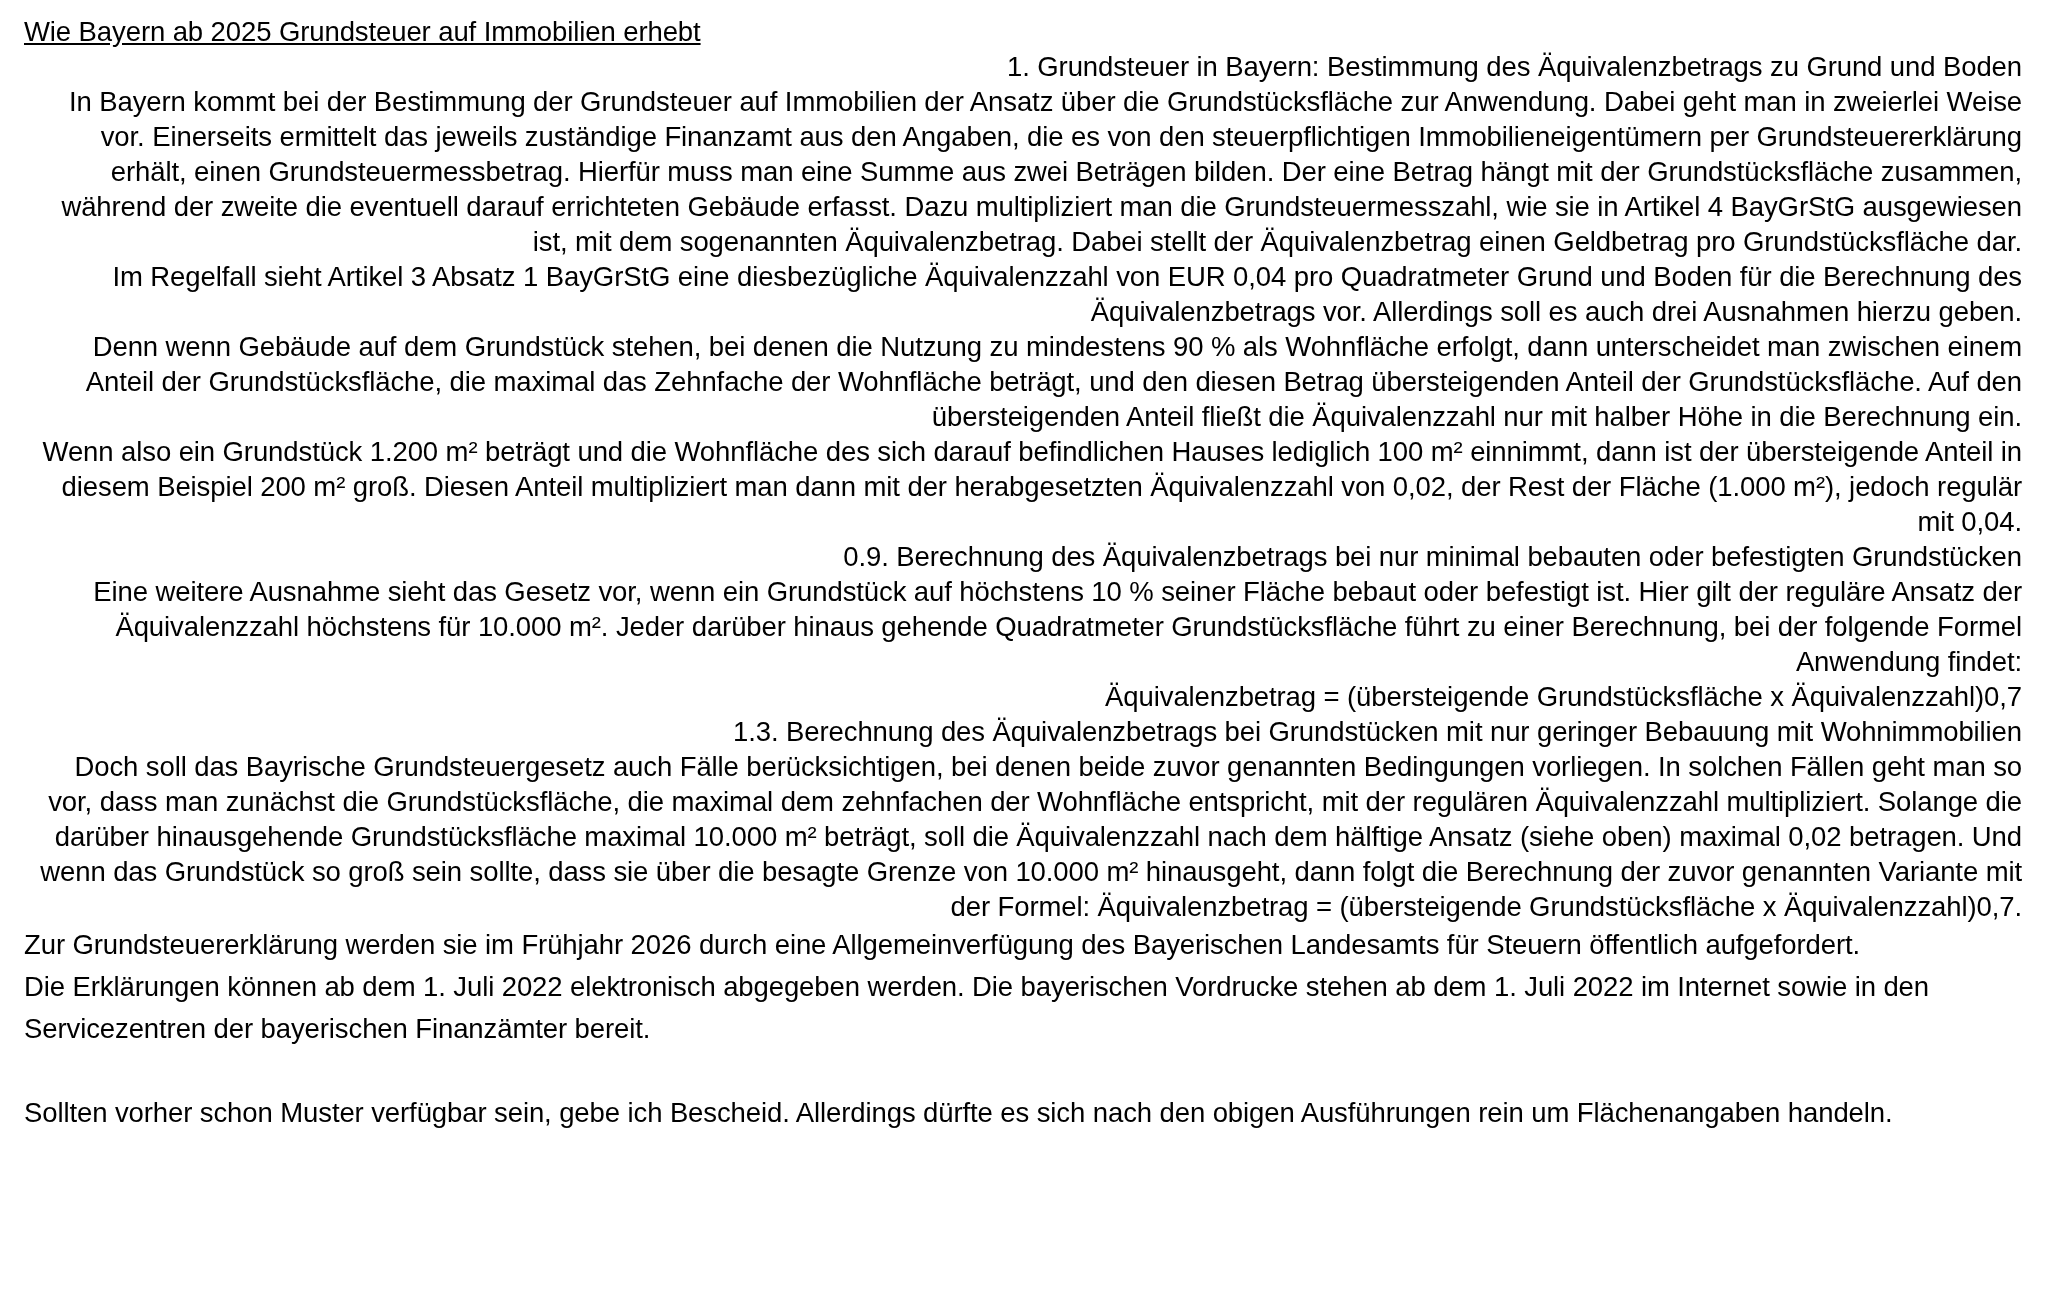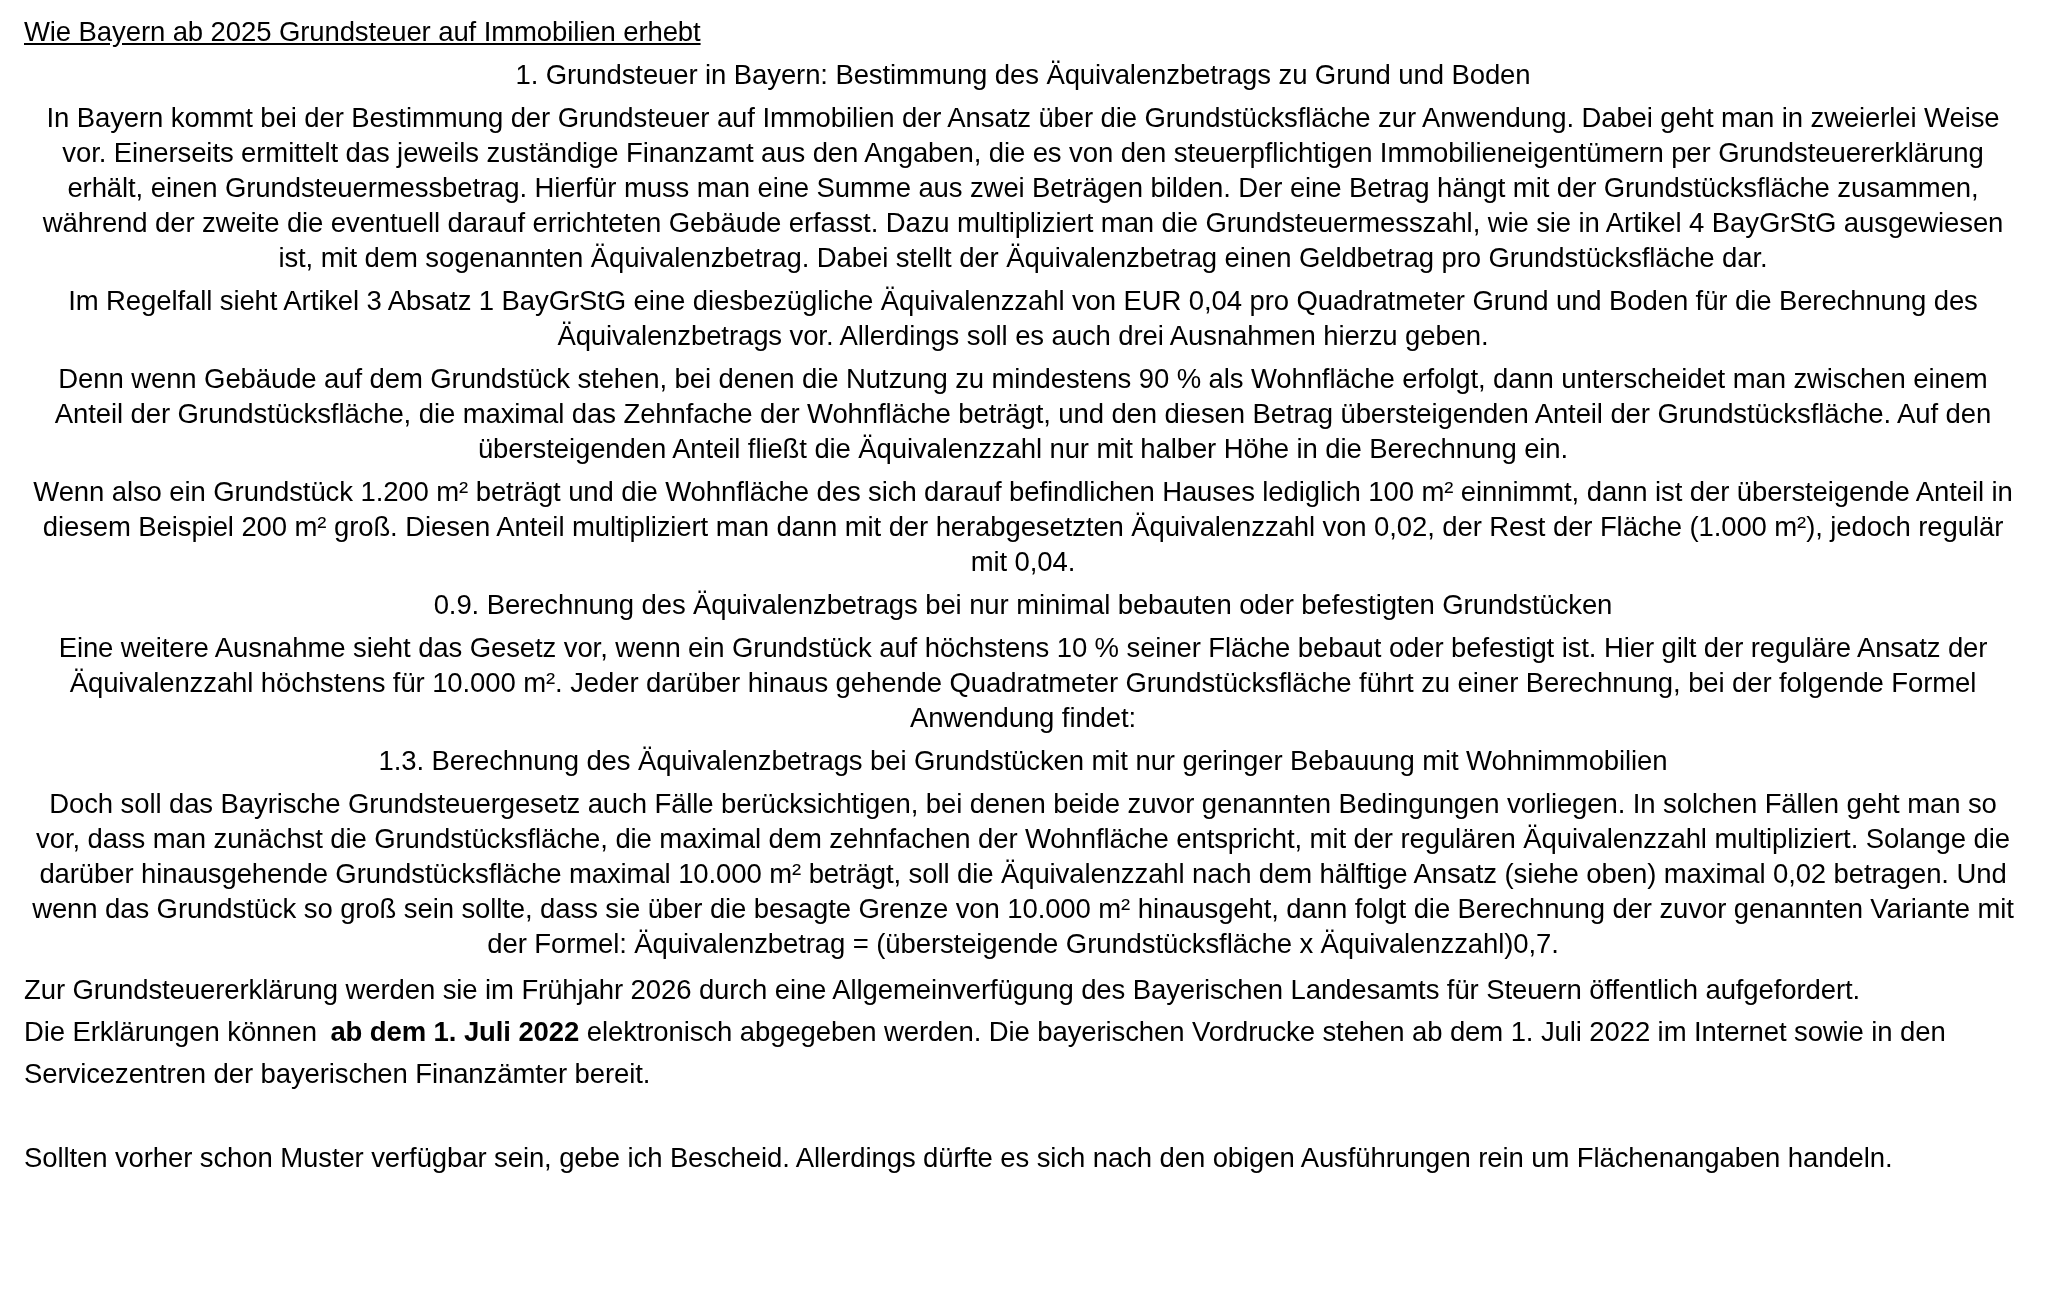--- a/index.html
+++ b/index.html
@@ -33,41 +33,41 @@
     text-underline-offset: 2px;
     margin: 0;
     white-space: nowrap;
     letter-spacing: -0.1px;
   }
 
   
   .tight-block p {
     font-size: 27.5px;
     line-height: 35px;
-    margin: 8px;
+    margin: 0;
     letter-spacing: -0.1px;
-    text-align: center;
+    text-align: right;
     max-width: 1998px;
   }
   .tight-block p.single {
     white-space: nowrap;
   }
 
   
   .loose-block p {
     font-size: 27.5px;
     line-height: 42px;
     margin: 0;
     letter-spacing: -0.1px;
     max-width: 1998px;
   }
   .spacer-line {
     height: 42px;
   }
-  b, strong { font-weight: 700; margin-left: 6px; }
+  b, strong { font-weight: 400; }
 </style>
 </head>
 <body>
 
 <div id="doc">
 
   <h1 class="doc-title">Wie Bayern ab 2025 Grundsteuer auf Immobilien erhebt</h1>
 
   <div class="tight-block">
 
@@ -79,20 +79,21 @@
 
 
     <p>Denn wenn Gebäude auf dem Grundstück stehen, bei denen die Nutzung zu mindestens 90 % als Wohnfläche erfolgt, dann unterscheidet man zwischen einem Anteil der Grundstücksfläche, die maximal das Zehnfache der Wohnfläche beträgt, und den diesen Betrag übersteigenden Anteil der Grundstücksfläche. Auf den übersteigenden Anteil fließt die Äquivalenzzahl nur mit halber Höhe in die Berechnung ein.</p>
 
     <p>Wenn also ein Grundstück 1.200 m² beträgt und die Wohnfläche des sich darauf befindlichen Hauses lediglich 100 m² einnimmt, dann ist der übersteigende Anteil in diesem Beispiel 200 m² groß. Diesen Anteil multipliziert man dann mit der herabgesetzten Äquivalenzzahl von 0,02, der Rest der Fläche (1.000 m²), jedoch regulär mit 0,04.</p>
 
     <p class="single">0.9. Berechnung des Äquivalenzbetrags bei nur minimal bebauten oder befestigten Grundstücken</p>
 
     <p>Eine weitere Ausnahme sieht das Gesetz vor, wenn ein Grundstück auf höchstens 10 % seiner Fläche bebaut oder befestigt ist. Hier gilt der reguläre Ansatz der Äquivalenzzahl höchstens für 10.000 m². Jeder darüber hinaus gehende Quadratmeter Grundstücksfläche führt zu einer Berechnung, bei der folgende Formel Anwendung findet:</p>
 
+    <p class="single">Äquivalenzbetrag = (übersteigende Grundstücksfläche x Äquivalenzzahl)0,7</p>
 
 
     <p class="single">1.3. Berechnung des Äquivalenzbetrags bei Grundstücken mit nur geringer Bebauung mit Wohnimmobilien</p>
 
     <p>Doch soll das Bayrische Grundsteuergesetz auch Fälle berücksichtigen, bei denen beide zuvor genannten Bedingungen vorliegen. In solchen Fällen geht man so vor, dass man zunächst die Grundstücksfläche, die maximal dem zehnfachen der Wohnfläche entspricht, mit der regulären Äquivalenzzahl multipliziert. Solange die darüber hinausgehende Grundstücksfläche maximal 10.000 m² beträgt, soll die Äquivalenzzahl nach dem hälftige Ansatz (siehe oben) maximal 0,02 betragen. Und wenn das Grundstück so groß sein sollte, dass sie über die besagte Grenze von 10.000 m² hinausgeht, dann folgt die Berechnung der zuvor genannten Variante mit der Formel: Äquivalenzbetrag = (übersteigende Grundstücksfläche x Äquivalenzzahl)0,7.</p>
 
   </div>
 
   <div class="loose-block">
 

